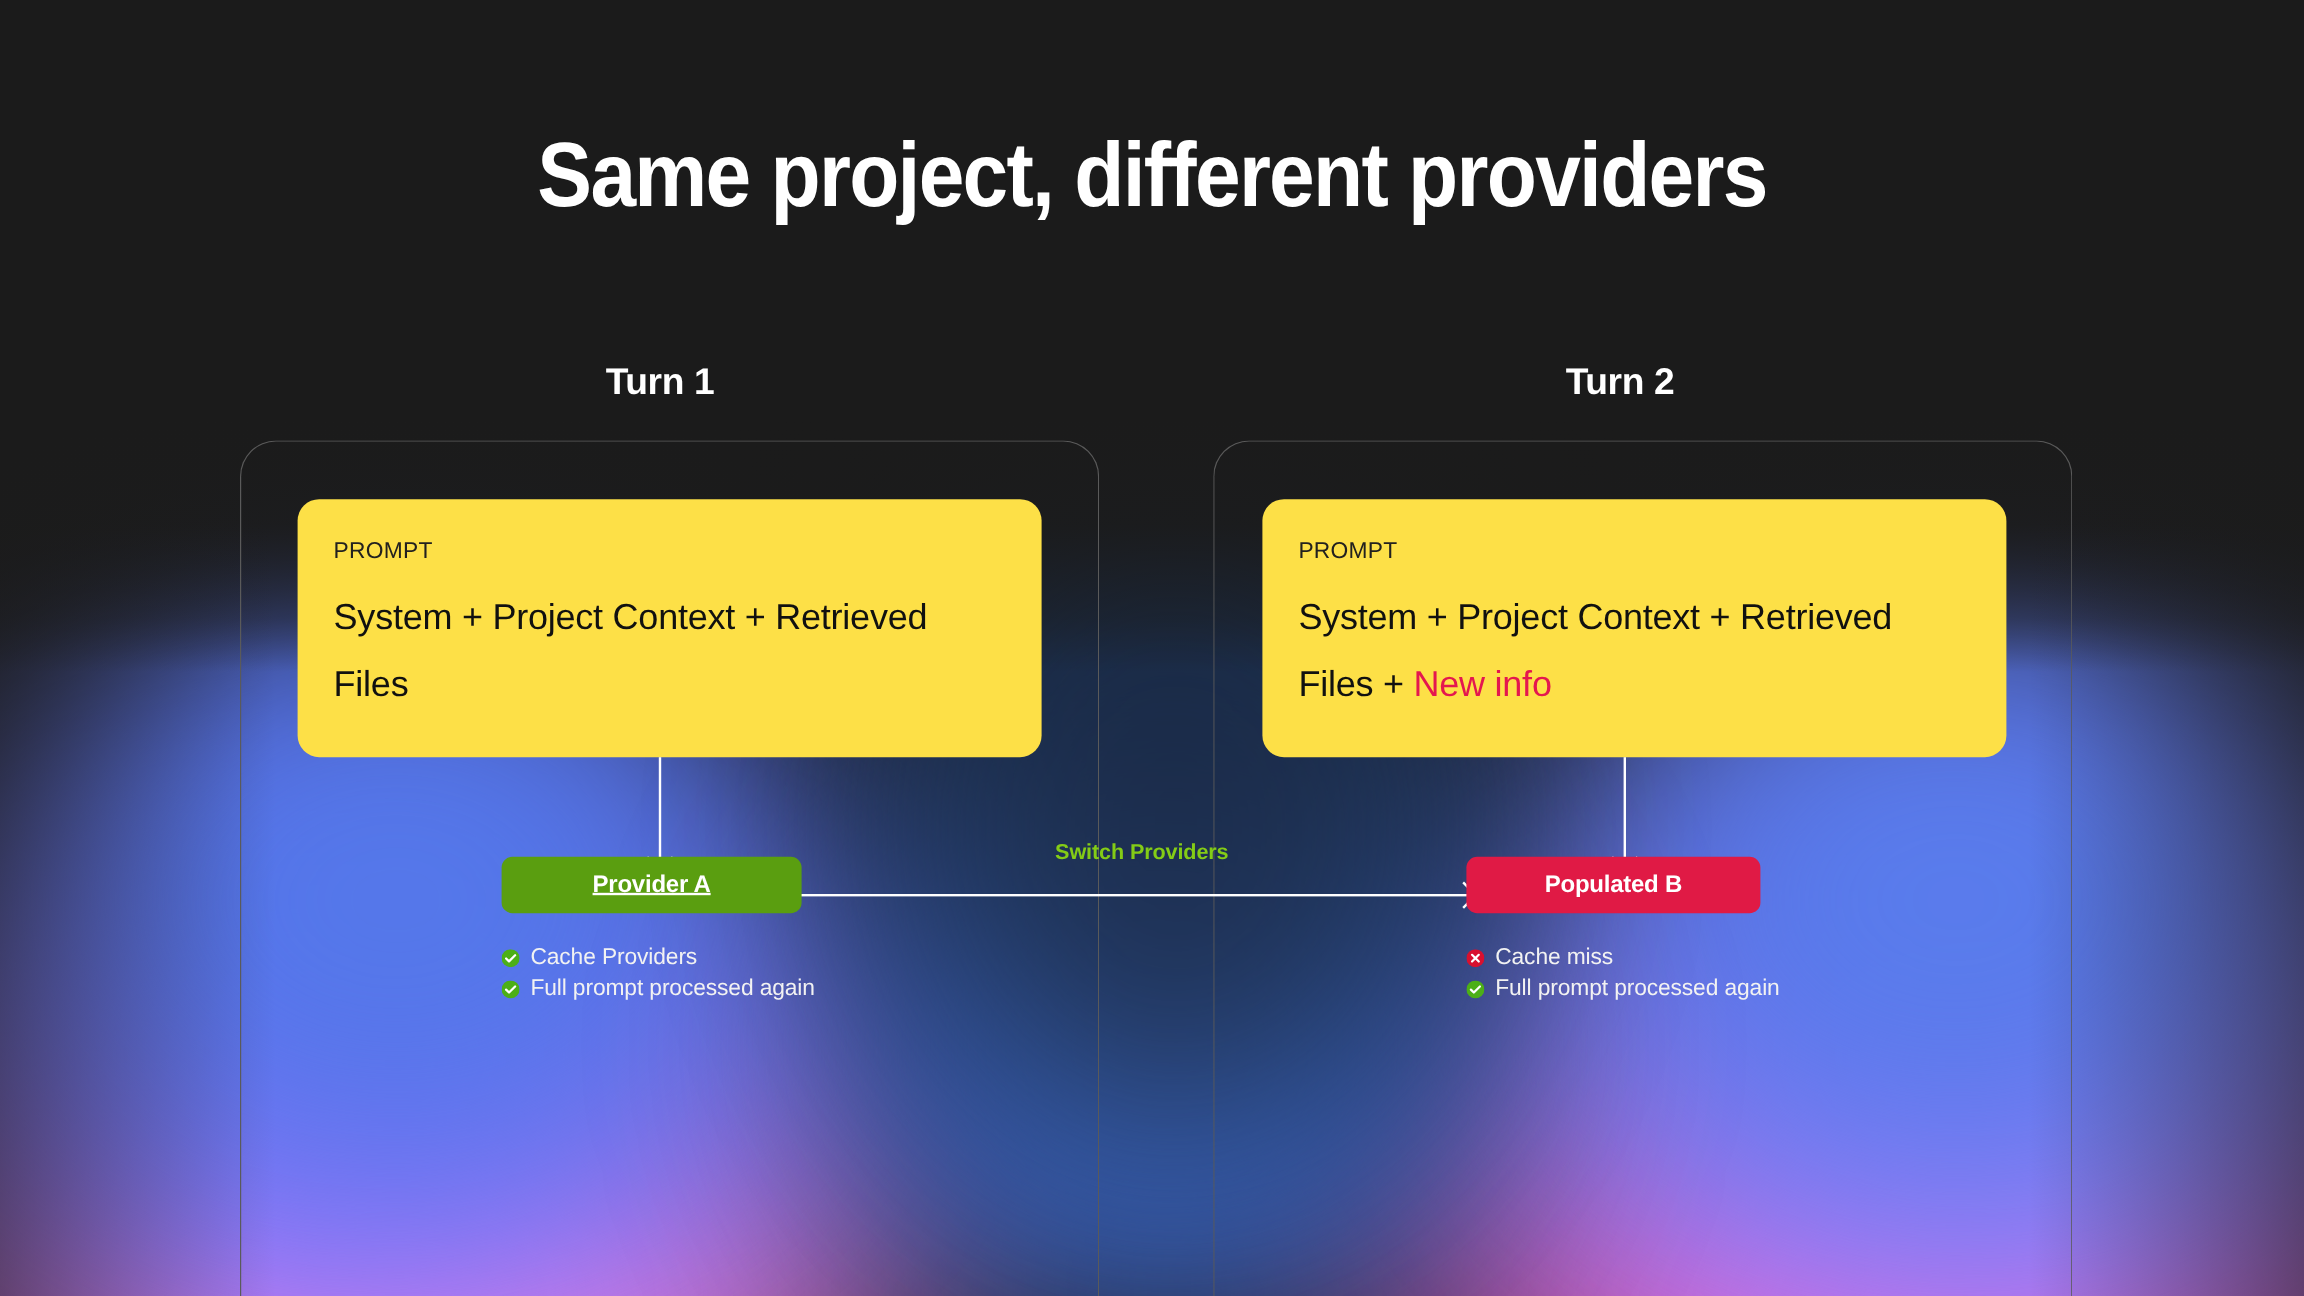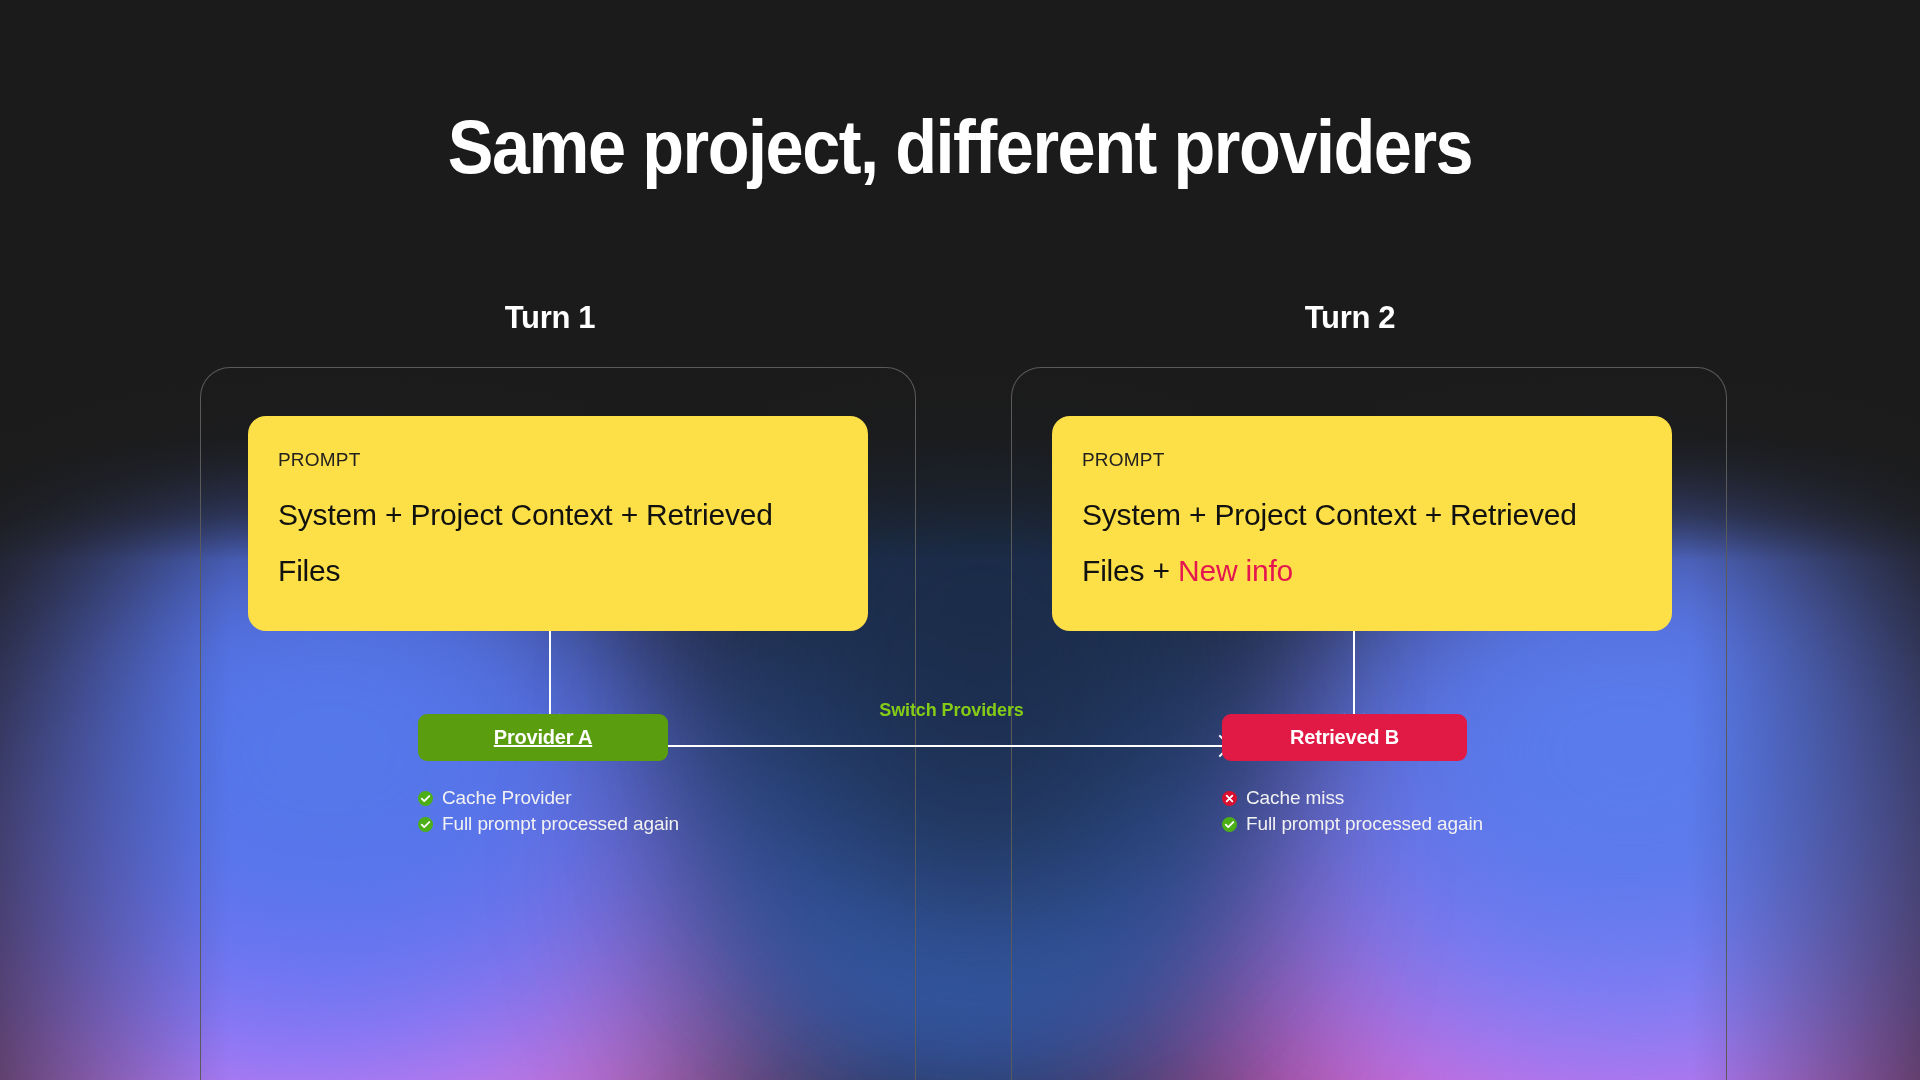--- a/index.html
+++ b/index.html
@@ -182,31 +182,31 @@
       <div class="head"></div>
   </div>
 
   <div id="switch-label">Switch Providers</div>
   <div id="harrow">
     <div class="shaft"></div>
       <div class="head"></div>
   </div>
 
   <div id="pill-a" class="pill" style="background: rgb(90, 158, 16);">Provider A</div>
-  <div id="pill-b" class="pill" style="background: rgb(224, 26, 69);">Retrieved B</div>
+  <div id="pill-b" class="pill" style="background: rgb(224, 26, 69);">Populated B</div>
 
   <div id="bullets-1" class="bullets">
     <div class="bullet">
       <span class="glyph">
         <svg width="15" height="15" viewBox="0 0 16 16">
             <circle cx="8" cy="8" r="8" fill="#4caf17"></circle>
             <path d="M4 8.2l2.6 2.6L12 5.4" stroke="#fff" stroke-width="2" fill="none" stroke-linecap="round" stroke-linejoin="round"></path>
           </svg>
       </span>
-      <span class="txt">Cache Provider</span>
+      <span class="txt">Cache Providers</span>
     </div>
     <div class="bullet">
       <span class="glyph">
         <svg width="15" height="15" viewBox="0 0 16 16">
             <circle cx="8" cy="8" r="8" fill="#4caf17"></circle>
             <path d="M4 8.2l2.6 2.6L12 5.4" stroke="#fff" stroke-width="2" fill="none" stroke-linecap="round" stroke-linejoin="round"></path>
           </svg>
       </span>
       <span class="txt">Full prompt processed again</span>
     </div>

